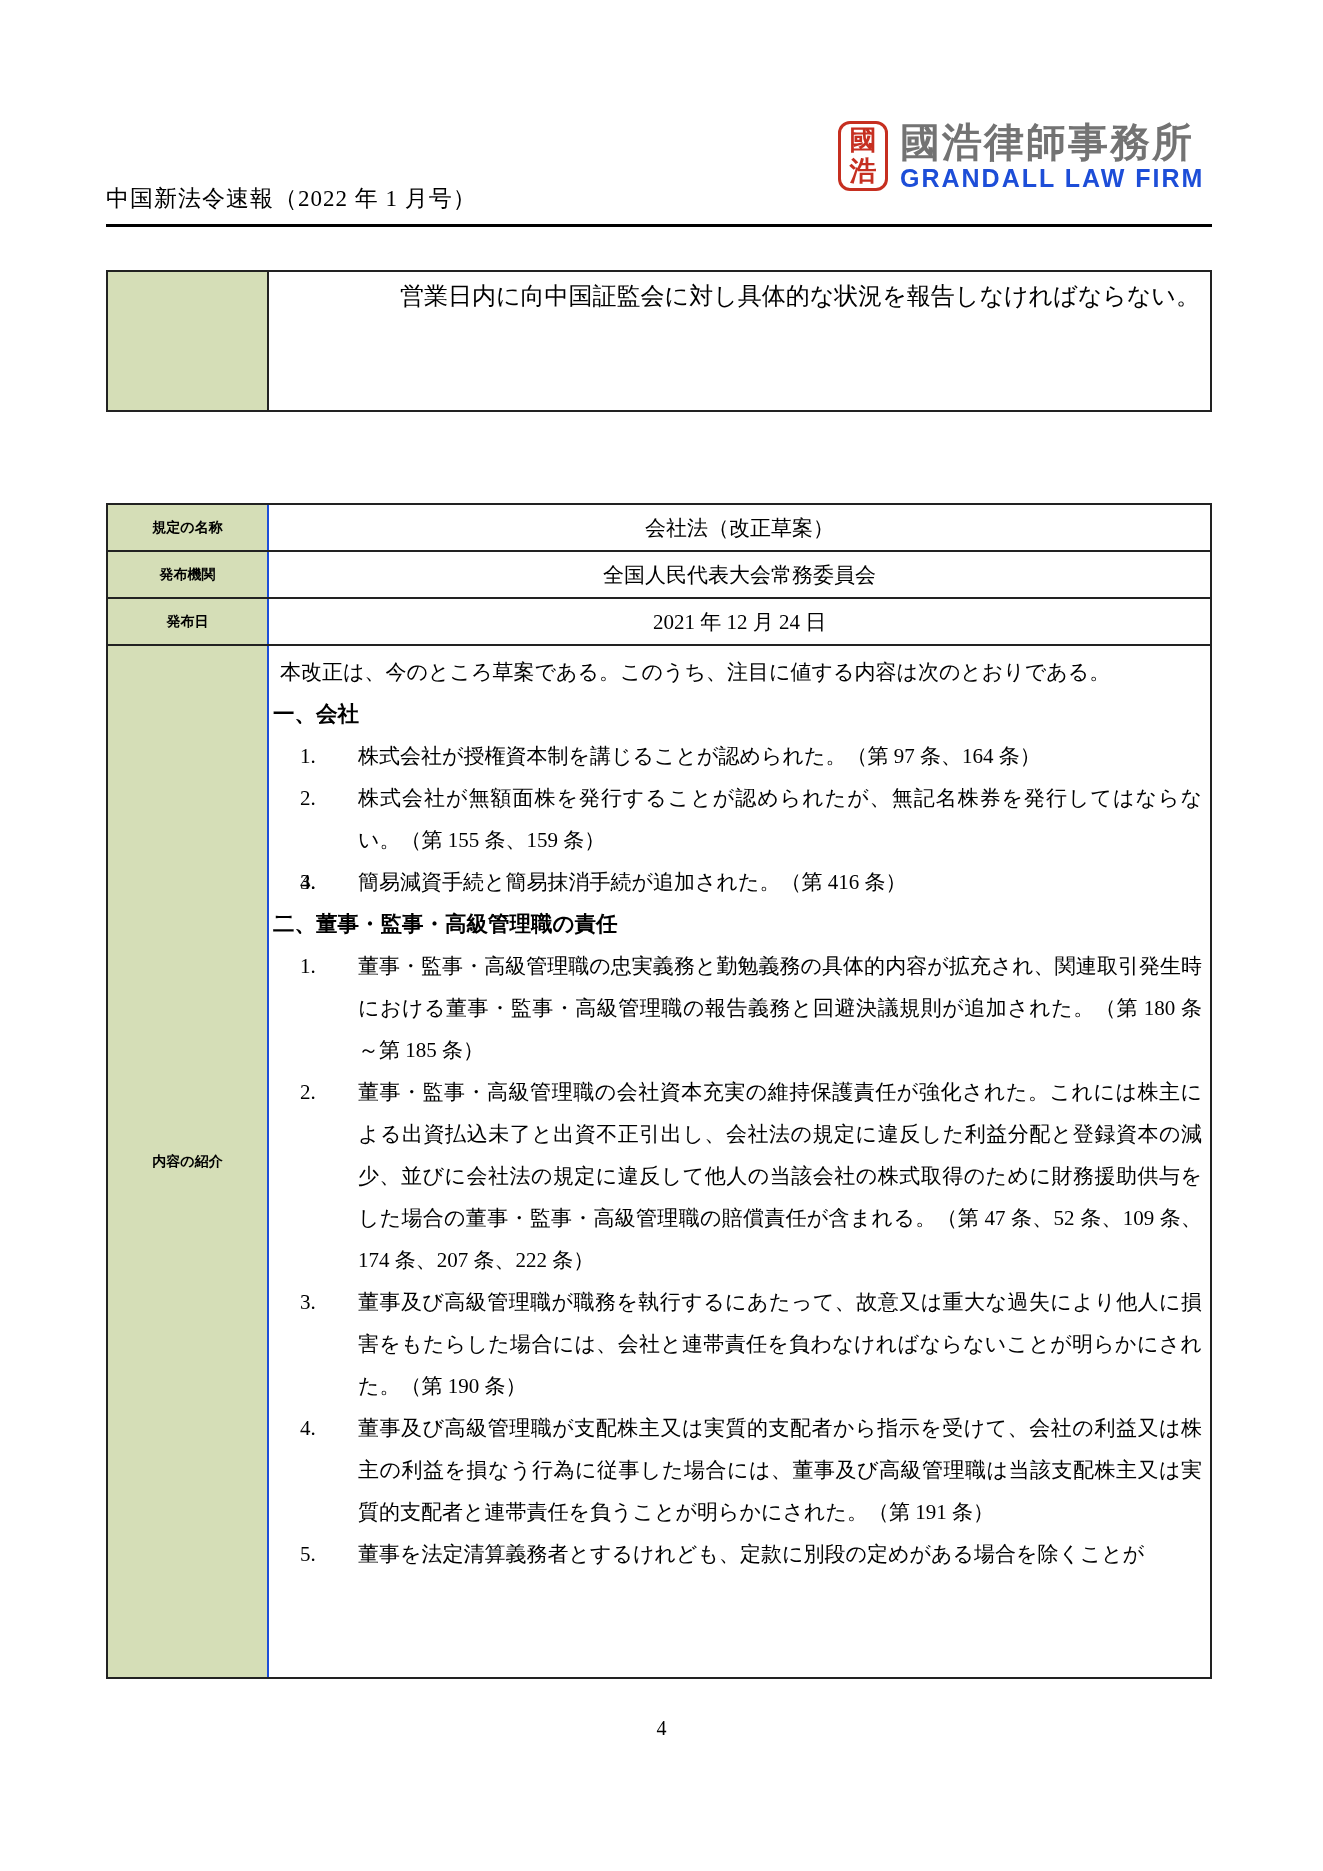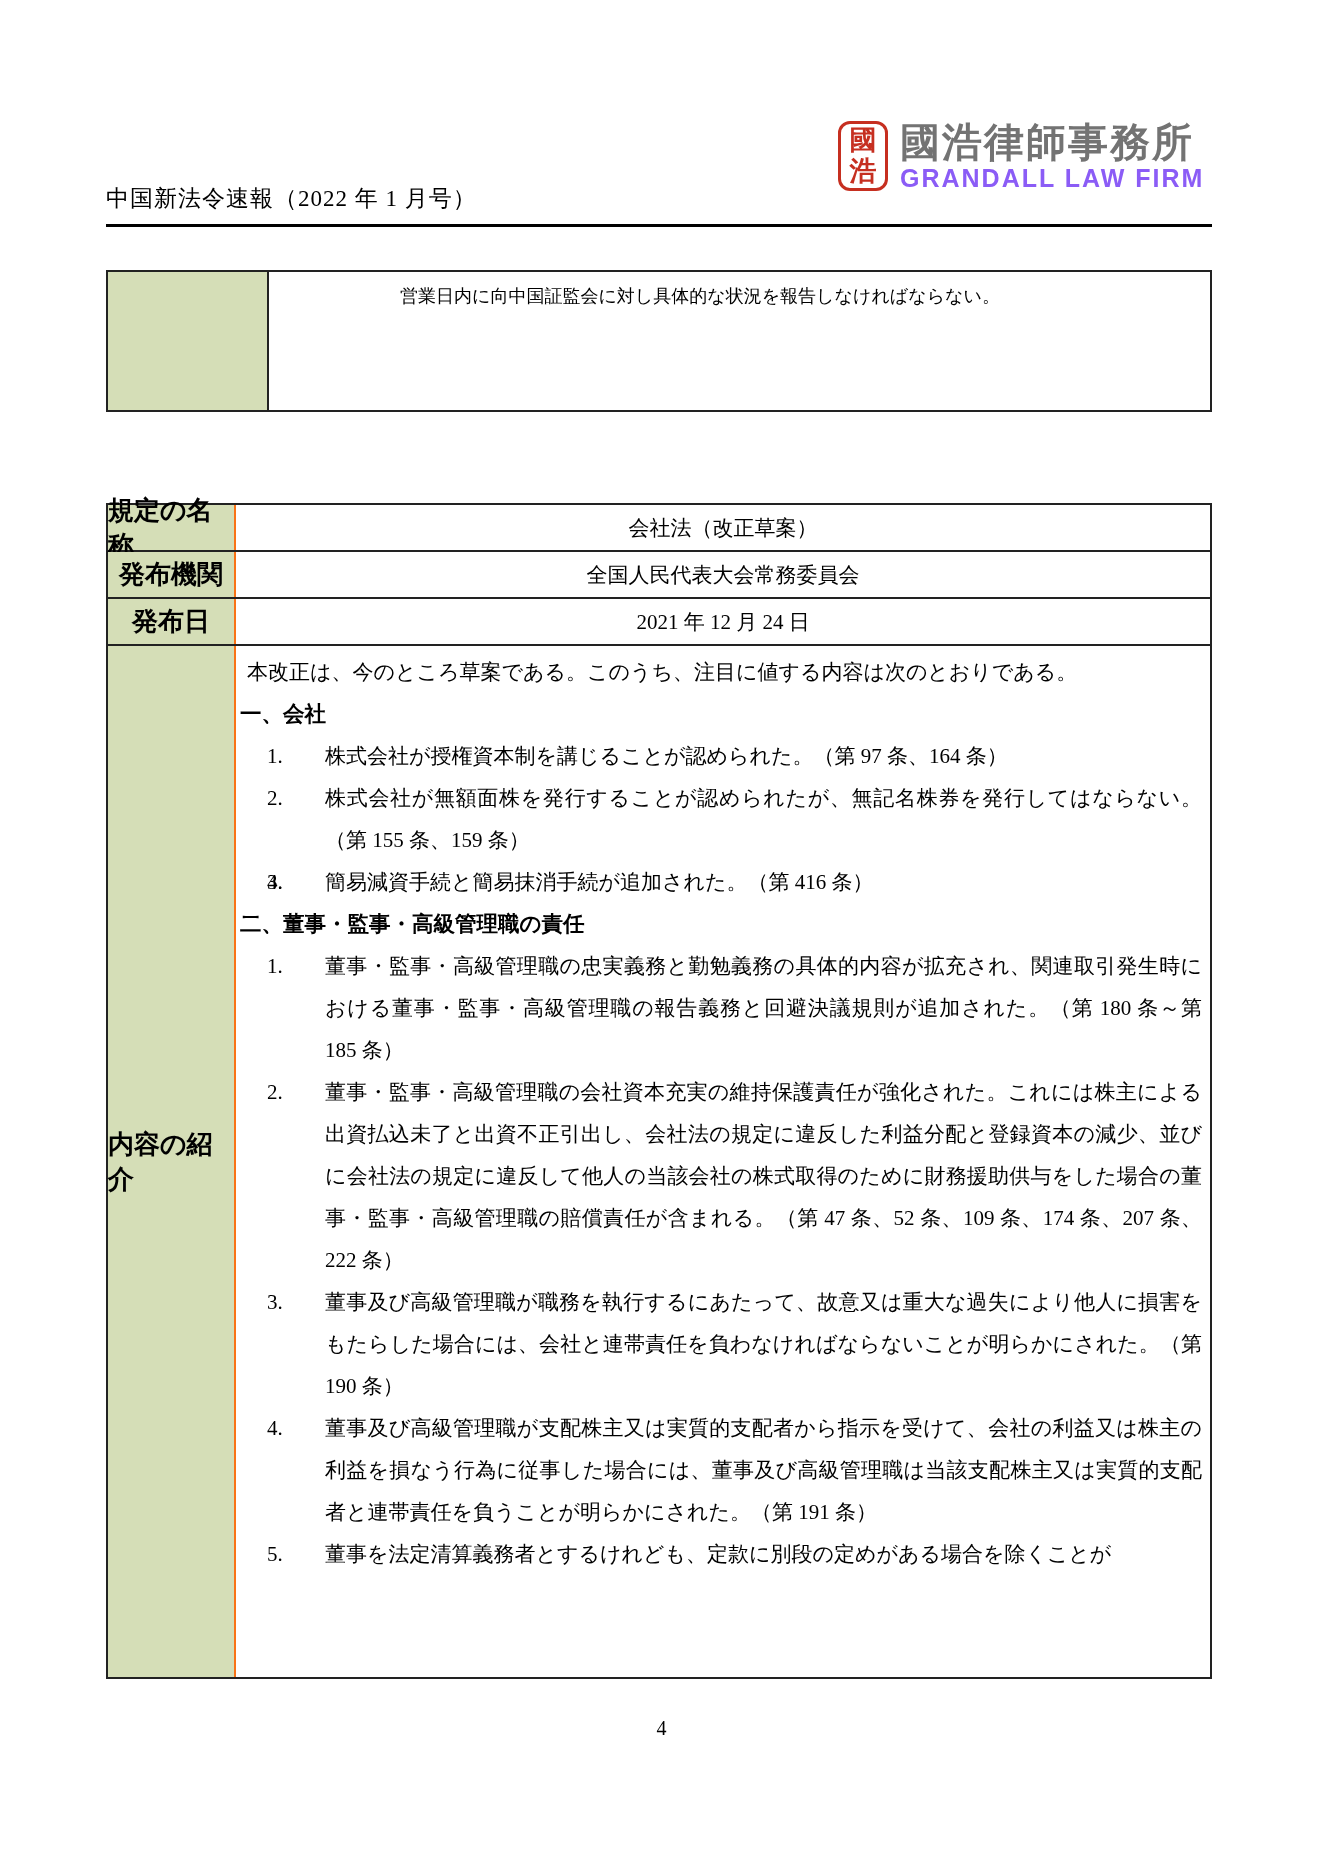--- a/index.html
+++ b/index.html
@@ -31,51 +31,51 @@
     display:flex; flex-direction:column; align-items:center; justify-content:center;
     font-weight:bold; font-size:27px; line-height:31px;
     font-family:"Liberation Serif","DejaVu Serif",serif;
   }
   .logo-text { margin-left:12px; font-family:"Liberation Sans","DejaVu Sans",sans-serif; }
   .logo-cjk {
     font-size:40px; line-height:42px; font-weight:bold; letter-spacing:2px; color:#737373;
   }
   .logo-en {
     font-size:25px; line-height:26px; font-weight:bold; letter-spacing:2px;
-    color:#8b5cf6; margin-top:2px; white-space:nowrap;
+    color:#1d4ed8; margin-top:2px; white-space:nowrap;
   }
 
   
   .carry-table {
     position:absolute; left:106px; top:270px;
     width:1106px; height:142px;
     border:2px solid #222;
     display:flex;
   }
   .carry-label { width:161px; background:#d5deb7; border-right:2px solid #222; }
   .carry-body {
     flex:1;
     padding:8px 10px 14px 131px;
-    font-size:18px; line-height:32px;
+    font-size:24px; line-height:32px;
   }
 
   
   .reg-table {
     position:absolute; left:106px; top:503px;
     width:1106px; height:1176px;
     border:2px solid #222;
     display:flex; flex-direction:column;
   }
   .reg-row { display:flex; height:47px; border-bottom:2px solid #222; }
   .reg-row.content-row { flex:1; height:auto; border-bottom:none; }
   .cell-label {
-    width:128px; background:#d5deb7; border-right:2px solid #f97316;
+    width:161px; background:#d5deb7; border-right:2px solid #1d4ed8;
     display:flex; align-items:center; justify-content:center;
     font-family:"Liberation Sans","DejaVu Sans",sans-serif;
-    font-weight:bold; font-size:26px;
+    font-weight:bold; font-size:14px;
   }
   .cell-value {
     flex:1; display:flex; align-items:center; justify-content:center;
     font-size:21px;
   }
   .cell-content {
     flex:1; padding:5px 0 0 0; overflow:hidden;
     font-size:21px; line-height:42px;
   }
   .cell-content p, .cell-content .item { margin:0; text-align:justify; }

